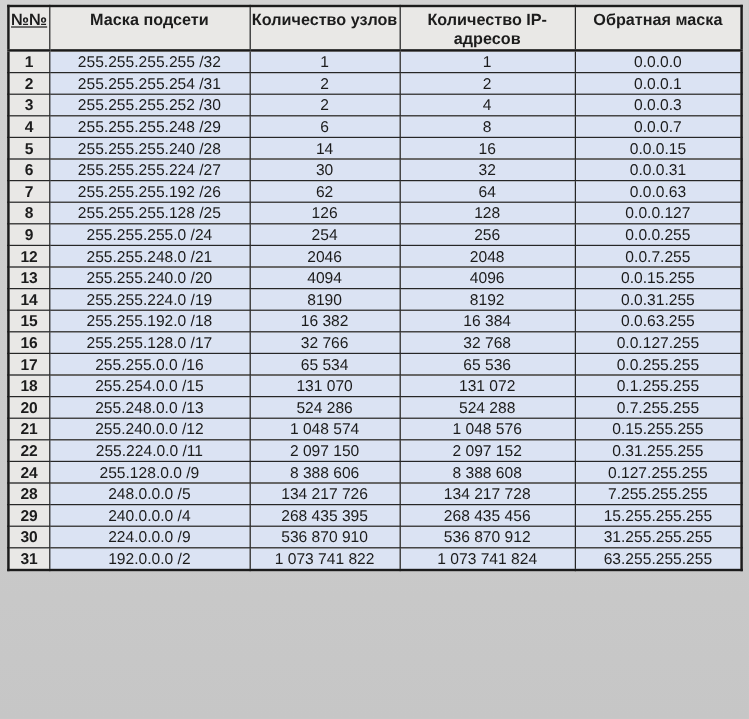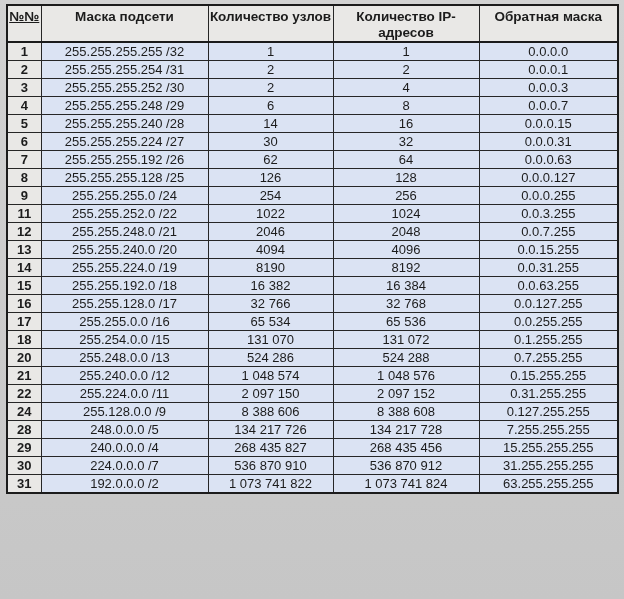--- a/index.html
+++ b/index.html
@@ -132,27 +132,20 @@
           <td>0.0.0.127</td>
         </tr>
         <tr>
           <td class="num-col">9</td>
           <td>255.255.255.0 /24</td>
           <td>254</td>
           <td>256</td>
           <td>0.0.0.255</td>
         </tr>
         <tr>
-          <td class="num-col">11</td>
-          <td>255.255.252.0 /22</td>
-          <td>1022</td>
-          <td>1024</td>
-          <td>0.0.3.255</td>
-        </tr>
-        <tr>
           <td class="num-col">12</td>
           <td>255.255.248.0 /21</td>
           <td>2046</td>
           <td>2048</td>
           <td>0.0.7.255</td>
         </tr>
         <tr>
           <td class="num-col">13</td>
           <td>255.255.240.0 /20</td>
           <td>4094</td>
@@ -225,27 +218,27 @@
         <tr>
           <td class="num-col">28</td>
           <td>248.0.0.0 /5</td>
           <td>134 217 726</td>
           <td>134 217 728</td>
           <td>7.255.255.255</td>
         </tr>
         <tr>
           <td class="num-col">29</td>
           <td>240.0.0.0 /4</td>
-          <td>268 435 827</td>
+          <td>268 435 395</td>
           <td>268 435 456</td>
           <td>15.255.255.255</td>
         </tr>
         <tr>
           <td class="num-col">30</td>
-          <td>224.0.0.0 /7</td>
+          <td>224.0.0.0 /9</td>
           <td>536 870 910</td>
           <td>536 870 912</td>
           <td>31.255.255.255</td>
         </tr>
         <tr>
           <td class="num-col">31</td>
           <td>192.0.0.0 /2</td>
           <td>1 073 741 822</td>
           <td>1 073 741 824</td>
           <td>63.255.255.255</td>

